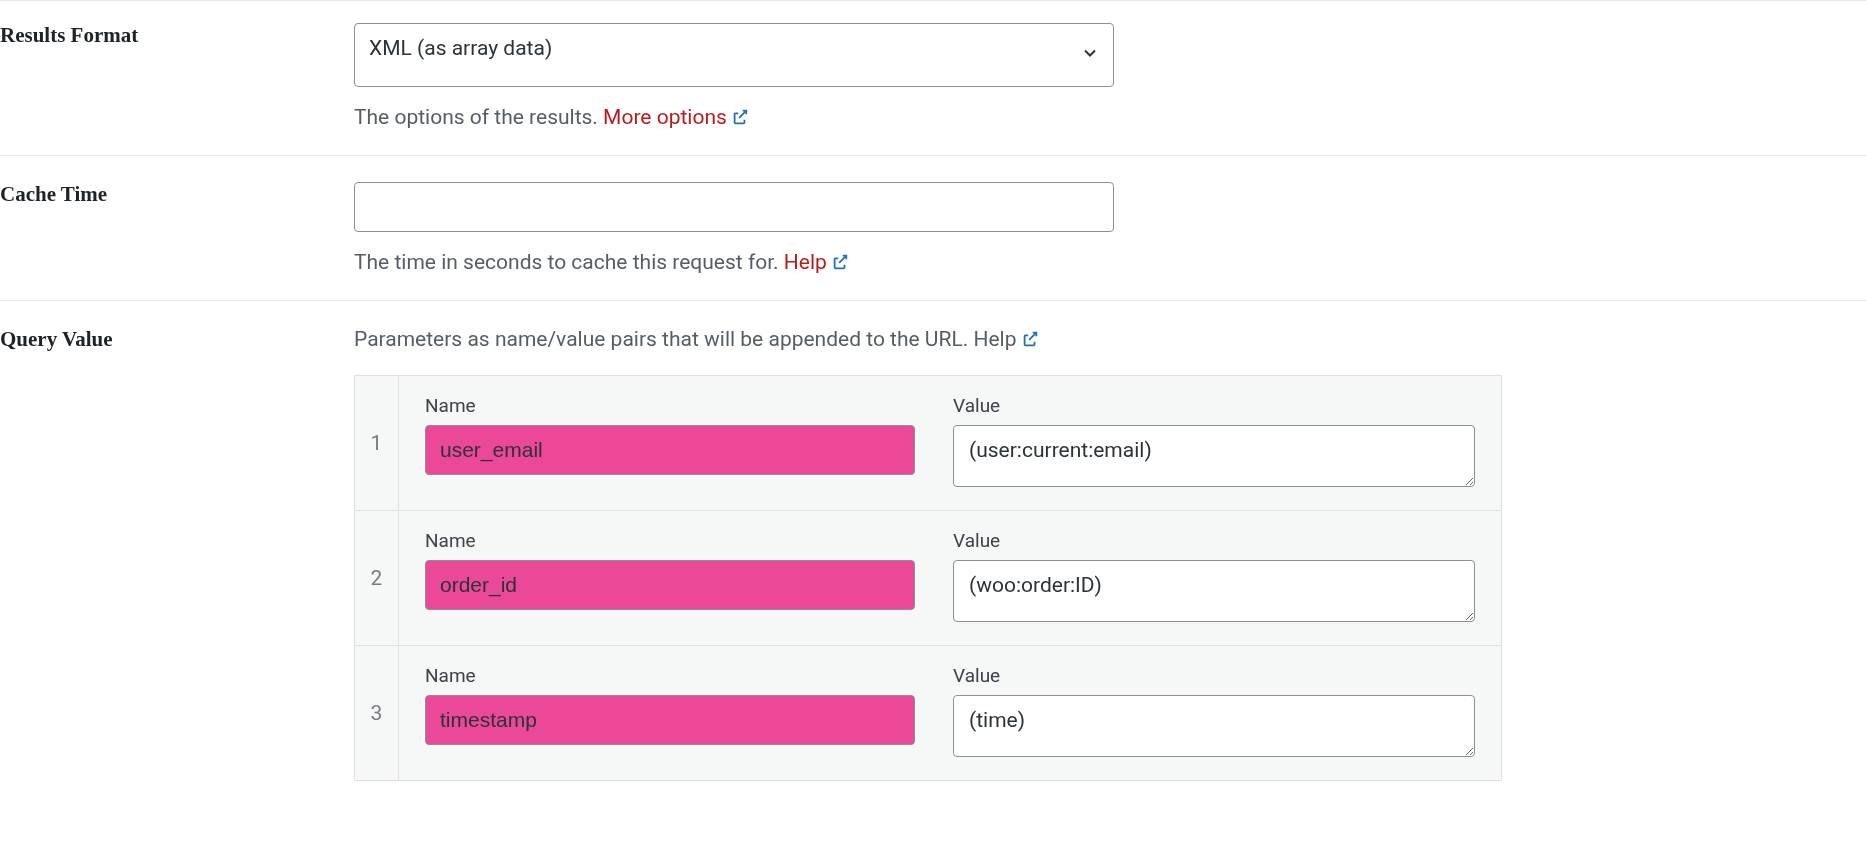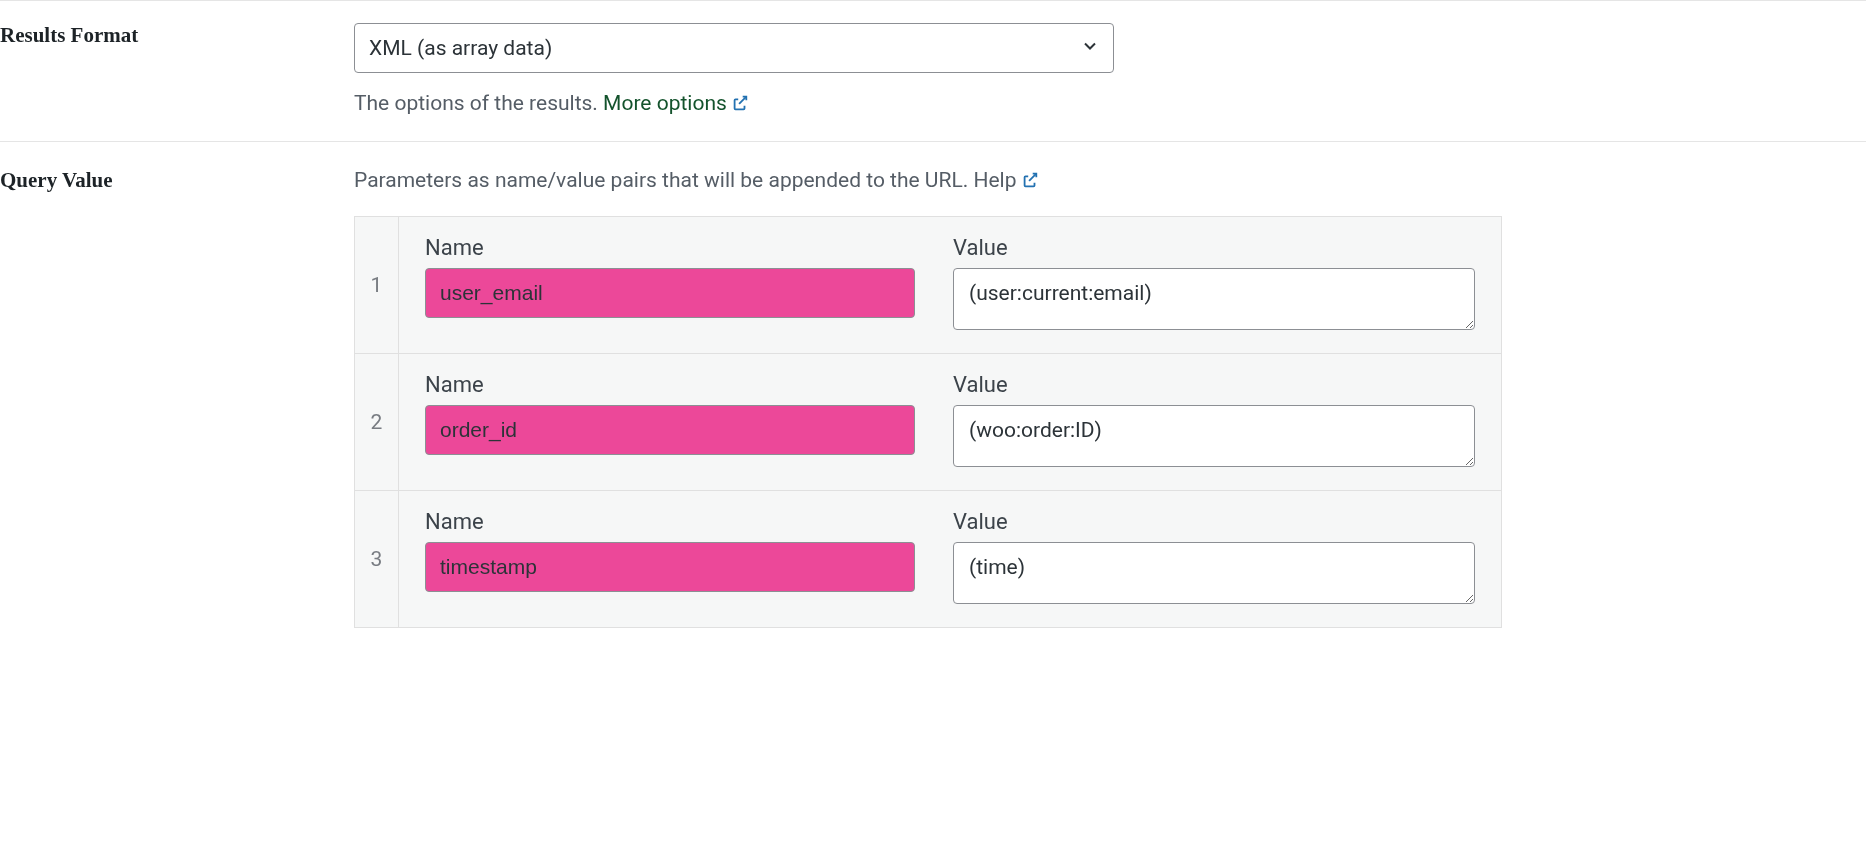--- a/index.html
+++ b/index.html
@@ -38,21 +38,21 @@
     .top-pad-tight .label-cell,
     .top-pad-tight .value-cell {
       padding-top: 22px;
     }
     .select-wrap {
       position: relative;
       width: 760px;
     }
     .select {
       width: 100%;
-      height: 50px;
+      height: 64px;
       border: 1px solid #8c8f94;
       border-radius: 4px;
       padding: 0 44px 0 14px;
       font-size: 21px;
       color: #2c3338;
       background: #fff;
       appearance: none;
       -webkit-appearance: none;
       -moz-appearance: none;
       line-height: 48px;
@@ -74,21 +74,21 @@
       font-size: 21px;
       color: #2c3338;
       background: #fff;
     }
     .description {
       margin-top: 18px;
       color: #555d66;
       font-size: 21px;
     }
     .description .link {
-      color: #14532d;
+      color: #b91c1c;
       text-decoration: none;
       cursor: pointer;
     }
     .ext-icon {
       display: inline-flex;
       vertical-align: -2px;
       margin-left: 4px;
       color: #2271b1;
     }
     .desc-top {
@@ -122,21 +122,21 @@
       padding: 18px 26px;
       vertical-align: top;
       width: 524px;
     }
     .qs-fieldcell.rightcell {
       padding-left: 12px;
     }
     .qs-label {
       display: block;
       color: #3c434a;
-      font-size: 22px;
+      font-size: 19px;
       margin-bottom: 8px;
     }
     .qs-input {
       width: 490px;
       height: 50px;
       border: 1px solid #8c8f94;
       border-radius: 4px;
       padding: 0 14px;
       font-size: 21px;
       color: #2c3338;
@@ -182,20 +182,37 @@
                 <svg width="18" height="18" viewBox="0 0 20 20" fill="none" stroke="currentColor" stroke-width="2">
                   <path d="M13 3h4v4"></path>
                   <path d="M9 11L17 3"></path>
                   <path d="M15 13v3a1 1 0 0 1-1 1H5a1 1 0 0 1-1-1V7a1 1 0 0 1 1-1h3"></path>
                 </svg>
               </span></a>
         </div>
       </td>
     </tr>
 
+    <tr class="form-row">
+      <td class="label-cell">
+        <span>Cache Time</span>
+      </td>
+      <td class="value-cell">
+        <input type="text" class="text-input" value="" style="">
+        <div class="description">
+          <span>The time in seconds to cache this request for. </span><a class="link"><span>Help</span><span class="ext-icon">
+                <svg width="18" height="18" viewBox="0 0 20 20" fill="none" stroke="currentColor" stroke-width="2">
+                  <path d="M13 3h4v4"></path>
+                  <path d="M9 11L17 3"></path>
+                  <path d="M15 13v3a1 1 0 0 1-1 1H5a1 1 0 0 1-1-1V7a1 1 0 0 1 1-1h3"></path>
+                </svg>
+              </span></a>
+        </div>
+      </td>
+    </tr>
 
     <tr class="form-row last">
       <td class="label-cell">
         <span>Query Value</span>
       </td>
       <td class="value-cell">
         <div class="desc-top">
           <span>Parameters as name/value pairs that will be appended to the URL. </span><a class="link"><span>Help</span><span class="ext-icon">
                 <svg width="18" height="18" viewBox="0 0 20 20" fill="none" stroke="currentColor" stroke-width="2">
                   <path d="M13 3h4v4"></path>

